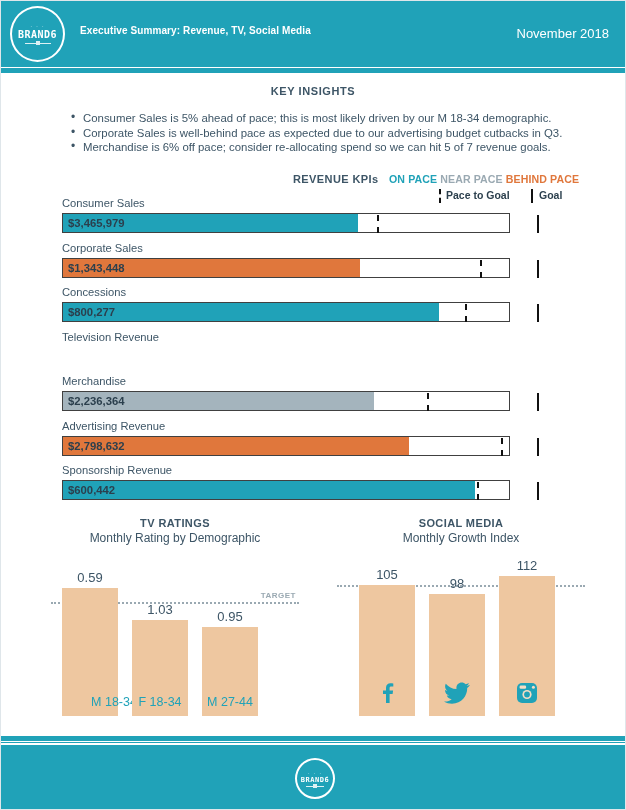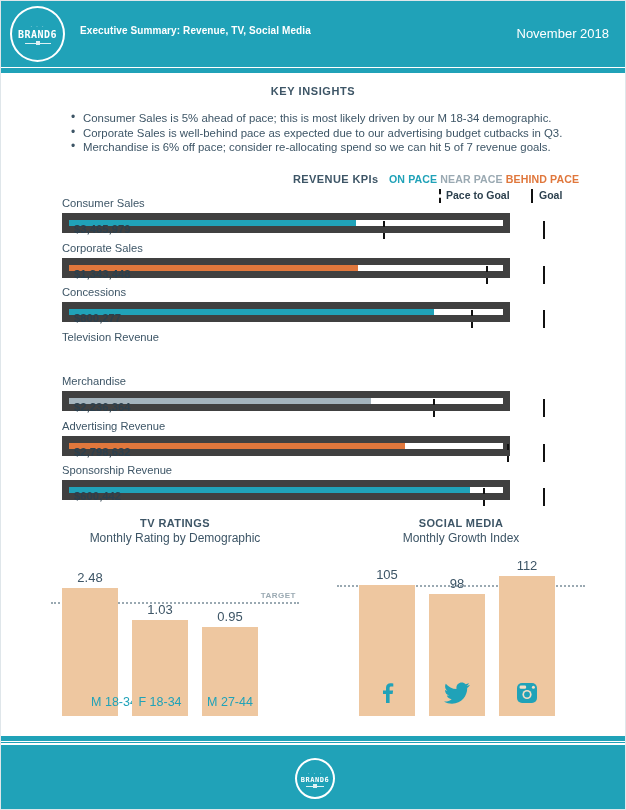--- a/index.html
+++ b/index.html
@@ -103,21 +103,21 @@
 
   
   #kpi-rows{position:absolute;left:0;top:196px;width:624px;}
   .kpi-row{position:relative;height:44.5px;}
   .kpi-label{
     position:absolute;left:61px;top:0px;
     font-size:11.2px;color:#3d5566;white-space:nowrap;
   }
   .kpi-track{
     position:absolute;left:61px;top:16px;width:448px;height:20px;
-    background:#ffffff;border:7px solid #404040;box-sizing:border-box;text-decoration:underline;
+    background:#ffffff;border:1px solid #404040;box-sizing:border-box;text-decoration:underline;
   }
   .kpi-fill{
     position:absolute;left:0;top:0;height:100%;
   }
   .kpi-value{
     position:absolute;left:5px;top:3px;
     font-size:11.3px;font-weight:bold;color:#2b3f4d;white-space:nowrap;z-index:3;
   }
   .kpi-pace{
     position:absolute;top:1px;height:18px;width:0;
@@ -276,21 +276,21 @@
       </div>
     </div>
 
   <div class="mini left">
     <div class="mini-title">TV RATINGS</div>
     <div class="mini-sub">Monthly Rating by Demographic</div>
     <div class="plot" id="plot-tv">
         <div class="target-line" style="top: 50.871px;"></div>
         <div class="target-lbl" style="top: 39.871px;">TARGET</div>
         <div class="mbar" style="left: 11px; width: 56px; top: 36.8387px; height: 128.161px; bottom: auto; background: rgb(238, 199, 160);"></div>
-        <div class="mbar-val" style="left: 11px; width: 56px; top: 18.8387px;">2.48</div>
+        <div class="mbar-val" style="left: 11px; width: 56px; top: 18.8387px;">0.59</div>
         <div class="mbar-lbl" style="left: 11px; width: 56px; top: 144px; padding-left: 24px;">M 18-34</div>
         <div class="mbar" style="left: 81px; width: 56px; top: 68.6452px; height: 96.3548px; bottom: auto; background: rgb(238, 199, 160);"></div>
         <div class="mbar-val" style="left: 81px; width: 56px; top: 50.6452px;">1.03</div>
         <div class="mbar-lbl" style="left: 81px; width: 56px; top: 144px;">F 18-34</div>
         <div class="mbar" style="left: 151px; width: 56px; top: 76.129px; height: 88.871px; bottom: auto; background: rgb(238, 199, 160);"></div>
         <div class="mbar-val" style="left: 151px; width: 56px; top: 58.129px;">0.95</div>
         <div class="mbar-lbl" style="left: 151px; width: 56px; top: 144px;">M 27-44</div>
       </div>
   </div>
 

